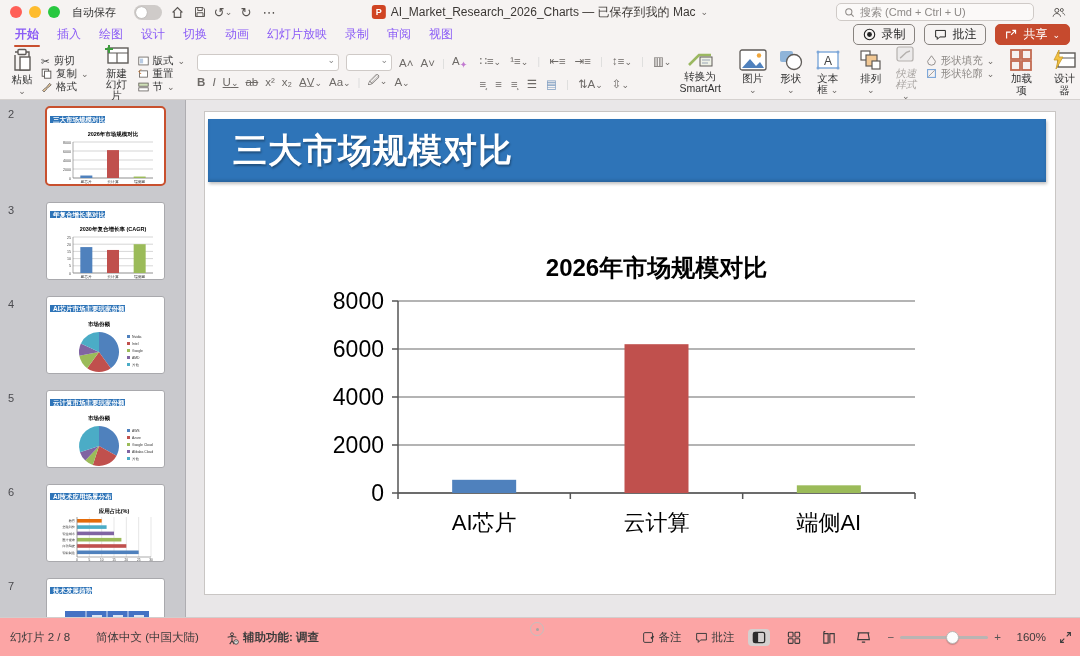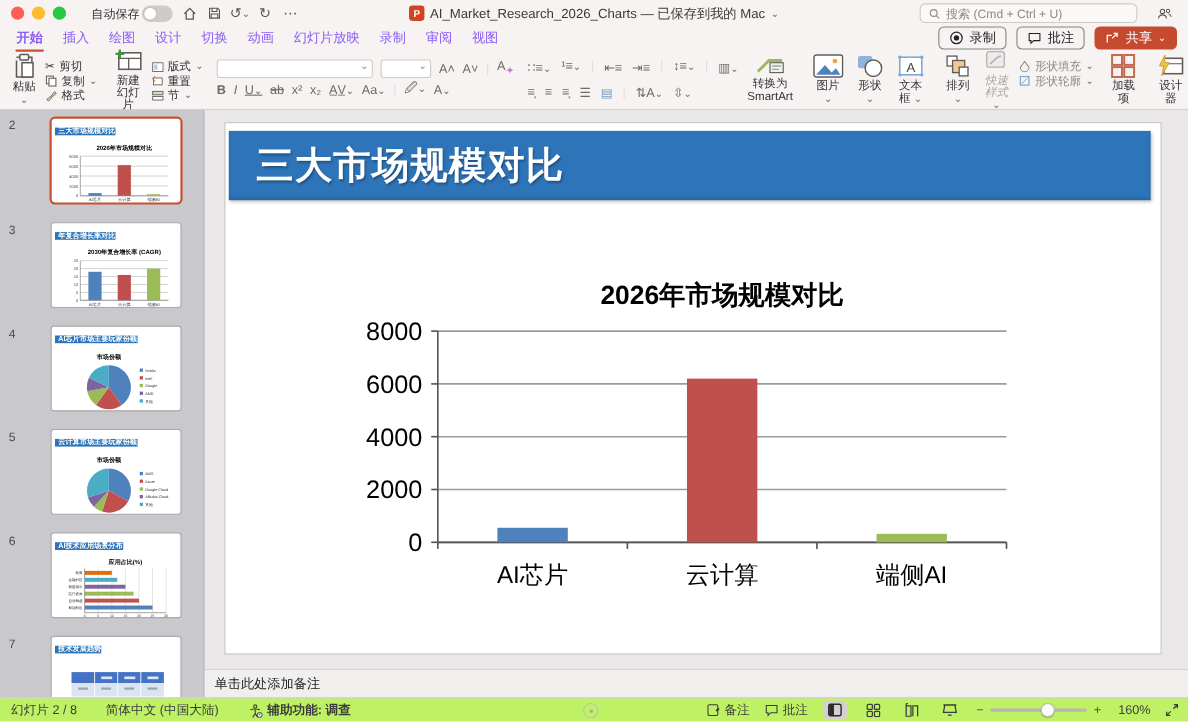--- a/index.html
+++ b/index.html
@@ -5,21 +5,21 @@
   * { margin:0; padding:0; box-sizing:border-box; }
   html,body { width:1080px; height:656px; overflow:hidden; }
   body { font-family:"Liberation Sans","DejaVu Sans",sans-serif; background:#e9e7e8; color:#333; }
   .app { width:1080px; height:656px; display:flex; flex-direction:column; }
 
   
   .chrome { background:#f6f3f2; }
   .titlebar { height:24px; position:relative; display:flex; align-items:center; padding:0 10px; gap:7px; }
   .light { width:12px; height:12px; border-radius:50%; }
   .light.red{ background:#ff5f57; } .light.yellow{ background:#febc2e; } .light.green{ background:#28c840; }
-  .autosave { display:flex; align-items:center; gap:2px; font-size:11px; color:#333; margin-left:16px; }
+  .autosave { display:flex; align-items:center; gap:18px; font-size:11px; color:#333; margin-left:5px; }
   .toggle { width:28px; height:15px; border-radius:8px; background:#cfcbc9; position:relative; }
   .toggle::after { content:""; position:absolute; left:2px; top:2px; width:11px; height:11px; border-radius:50%; background:#fff; box-shadow:0 0 1px rgba(0,0,0,.4); }
   .tb-ic { width:16px; height:16px; display:flex; align-items:center; justify-content:center; color:#5a5653; font-size:13px; }
   .doc-title { position:absolute; left:50%; transform:translateX(-50%); display:flex; align-items:center; gap:5px; font-size:12px; color:#3c3835; white-space:nowrap; }
   .ppt-ic { width:14px; height:14px; border-radius:3px; background:#d04423; color:#fff; font-size:9px; font-weight:bold; display:flex; align-items:center; justify-content:center; }
   .chev { font-size:9px; color:#6e6a67; }
   .searchbox { position:absolute; right:46px; top:3px; width:198px; height:18px; border:1px solid #cfcac7; border-radius:5px; background:#fbf9f8; display:flex; align-items:center; gap:5px; padding:0 7px; font-size:11px; color:#8d8986; }
 
   .tabsrow { height:24px; position:relative; display:flex; align-items:flex-end; padding:0 6px; }
   .tab { font-size:12px; padding:3px 9px 5px; color:#8b5cf6; white-space:nowrap; }
@@ -57,21 +57,21 @@
   .canvascol { flex:1; display:flex; flex-direction:column; min-width:0; }
   .canvas { height:510px; position:relative; background:#e9e7e8; }
   .slide { position:absolute; left:19px; top:12px; width:850px; height:482px; background:#fff; box-shadow:0 0 0 1px #c9c6c4; }
   .banner { position:absolute; left:3px; top:7px; right:9px; height:63px; background:#2e74b8; box-shadow:inset 0 -2px 3px rgba(0,0,0,.15), 1px 2px 3px rgba(0,0,0,.25); }
   .banner span { display:block; padding:9px 0 0 25px; font-size:34px; font-weight:bold; color:#fff; letter-spacing:1px; text-shadow:1px 2px 2px rgba(0,0,0,.3); }
   #main-chart { position:absolute; left:115px; top:128px; width:630px; height:310px; }
 
   .notesbar { height:26px; background:#f1efee; border-top:1px solid #cfcccb; font-size:12px; color:#222; display:flex; align-items:center; padding-left:9px; }
 
   
-  .statusbar { height:22px; background:#bef264; border-top:1px solid #d2cecd; display:flex; align-items:center; font-size:11.5px; color:#3c3c3c; padding:0 10px; position:relative; }
+  .statusbar { height:39px; background:#fca5a5; border-top:1px solid #d2cecd; display:flex; align-items:center; font-size:11.5px; color:#3c3c3c; padding:0 10px; position:relative; }
   .sb-left { display:flex; align-items:center; gap:26px; }
   .sb-acc { display:flex; align-items:flex-end; gap:4px;font-weight:bold; }
   .sb-handle { position:absolute; left:530px; top:4px; width:14px; height:14px; border:1px solid #c4c0be; border-radius:50%; display:flex; align-items:center; justify-content:center; }
   .sb-handle::after { content:""; width:3px; height:3px; border-radius:50%; background:#a8a4a2; }
   .sb-right { position:absolute; right:8px; display:flex; align-items:center; gap:13px; }
   .sb-item { display:flex; align-items:center; gap:4px; color:#3c3c3c; }
   .viewbtn { width:22px; height:17px; display:flex; align-items:center; justify-content:center; border-radius:4px; }
   .viewbtn.active { background:#d4d0cf; }
   .slider { display:flex; align-items:center; gap:6px; color:#555; }
   .track { width:88px; height:3px; background:#b9b5b3; border-radius:2px; position:relative; }
@@ -577,23 +577,20 @@
                 <line x1="595" y1="253" x2="595" y2="259" stroke="#555" stroke-width="1.5"></line>
                 <rect x="132.16666666666669" y="239.8" width="64" height="13.200000000000001" fill="#4F81BD"></rect>
                 <text x="164.16666666666669" y="290" text-anchor="middle" font-size="22" fill="#000">AI芯片</text>
                 <rect x="304.5" y="104.19999999999999" width="64" height="148.8" fill="#C0504D"></rect>
                 <text x="336.5" y="290" text-anchor="middle" font-size="22" fill="#000">云计算</text>
                 <rect x="476.8333333333333" y="245.32" width="64" height="7.68" fill="#9BBB59"></rect>
                 <text x="508.8333333333333" y="290" text-anchor="middle" font-size="22" fill="#000">端侧AI</text>
               </svg></div>
         </div>
       </div>
-      <div class="notesbar">
-        <span>单击此处添加备注</span>
-      </div>
     </div>
   </div>
 
   <div class="statusbar">
     <div class="sb-left">
       <span>幻灯片 2 / 8</span>
       <span>简体中文 (中国大陆)</span>
       <span class="sb-acc">
         <svg class="ic" width="14" height="13" viewBox="0 0 16 15">
             <circle cx="8" cy="2.6" r="1.7" fill="none" stroke="#3c3c3c" stroke-width="1.1"></circle>

